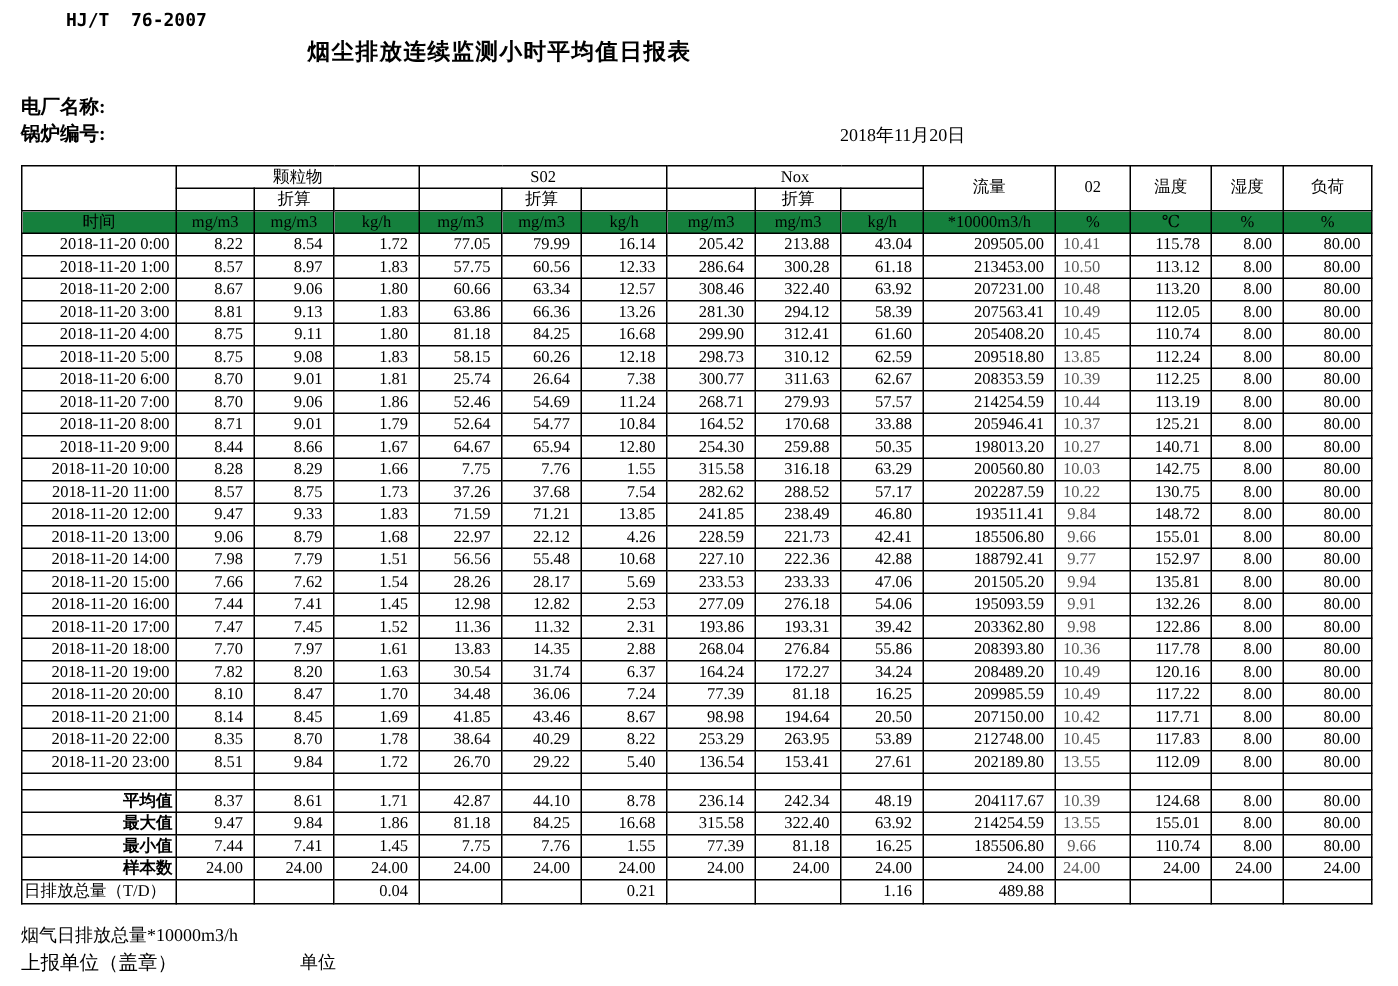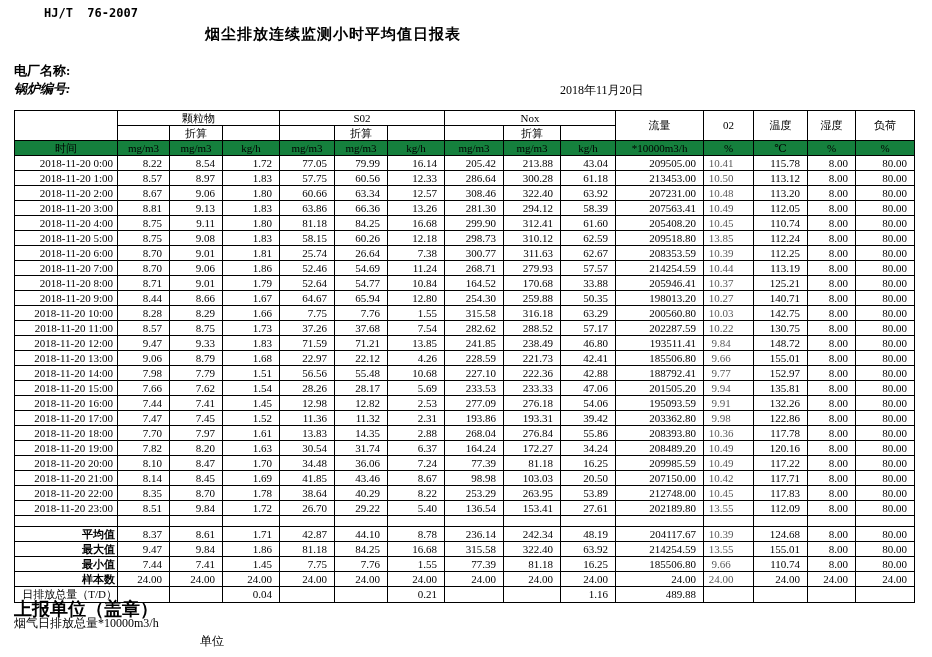--- a/index.html
+++ b/index.html
@@ -5,41 +5,41 @@
   html,body{margin:0;padding:0;}
   body{
     width:932px;height:657px;position:relative;background:#fff;
     font-family:"Liberation Serif","DejaVu Serif",serif;color:#000;
     overflow:hidden;
   }
   .abs{position:absolute;white-space:pre;}
   #std-code{left:14px;top:6px;font-size:12px;font-weight:bold;font-family:"DejaVu Sans Mono",monospace;padding-left:30px;}
   #doc-title{left:205px;top:25px;font-size:15px;font-weight:bold;letter-spacing:1px;}
   #plant-label{left:14px;top:62px;font-size:13px;font-weight:bold;}
-  #boiler-label{left:14px;top:80px;font-size:13px;font-weight:bold;font-style:italic;}
+  #boiler-label{left:14px;top:80px;font-size:13px;font-weight:bold;}
   #report-date{left:560px;top:82px;font-size:12px;}
   #footer-line1{left:14px;top:615px;font-size:12px;}
-  #footer-line2{left:14px;top:597px;font-size:18px;font-weight:bold;}
+  #footer-line2{left:14px;top:633px;font-size:13px;}
   #footer-unit{left:200px;top:633px;font-size:12px;}
 
   table#report{
     position:absolute;left:14px;top:110px;width:900px;
     border-collapse:collapse;table-layout:fixed;font-size:11px;
   }
   #report td{
     border:1px solid #000;height:14px;line-height:13px;padding:0;
     overflow:hidden;white-space:nowrap;vertical-align:middle;
   }
   #report td.ghead{text-align:center;}
   #report td.green{background:#15803d;text-align:center;}
   #report td.num{text-align:right;padding-right:7px;}
   #report td.o2{text-align:center;padding-right:15px;color:#595959;}
   #report td.time{text-align:right;padding-right:4px;padding-left:11px;}
   #report td.slabel{text-align:right;padding-right:2px;font-weight:bold;}
-  #report td.tlabel{text-align:right;padding-left:1px;}
+  #report td.tlabel{text-align:left;padding-left:1px;}
   #report tr.spacer td{height:10px;}
   #report tr.total td{height:15px;}
 </style>
 </head>
 <body>
 
 <div class="abs" id="std-code">HJ/T  76-2007</div>
 <div class="abs" id="doc-title">烟尘排放连续监测小时平均值日报表</div>
 <div class="abs" id="plant-label">电厂名称:</div>
 <div class="abs" id="boiler-label">锅炉编号:</div>
@@ -464,21 +464,21 @@
       </tr>
       <tr>
         <td class="time">2018-11-20 21:00</td>
         <td class="num">8.14</td>
         <td class="num">8.45</td>
         <td class="num">1.69</td>
         <td class="num">41.85</td>
         <td class="num">43.46</td>
         <td class="num">8.67</td>
         <td class="num">98.98</td>
-        <td class="num">103.03</td>
+        <td class="num">194.64</td>
         <td class="num">20.50</td>
         <td class="num">207150.00</td>
         <td class="num o2">10.42</td>
         <td class="num">117.71</td>
         <td class="num">8.00</td>
         <td class="num">80.00</td>
       </tr>
       <tr>
         <td class="time">2018-11-20 22:00</td>
         <td class="num">8.35</td>

